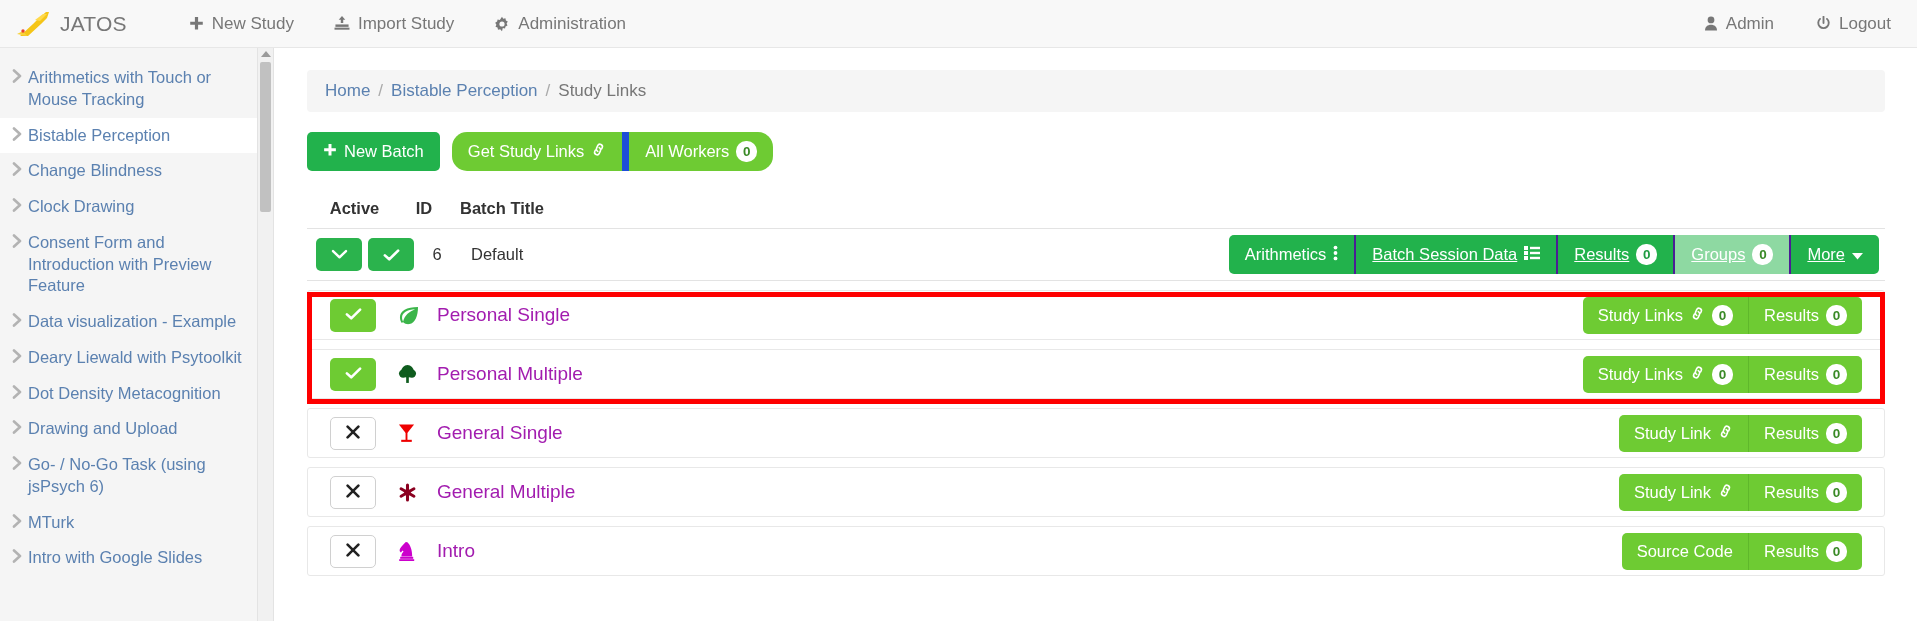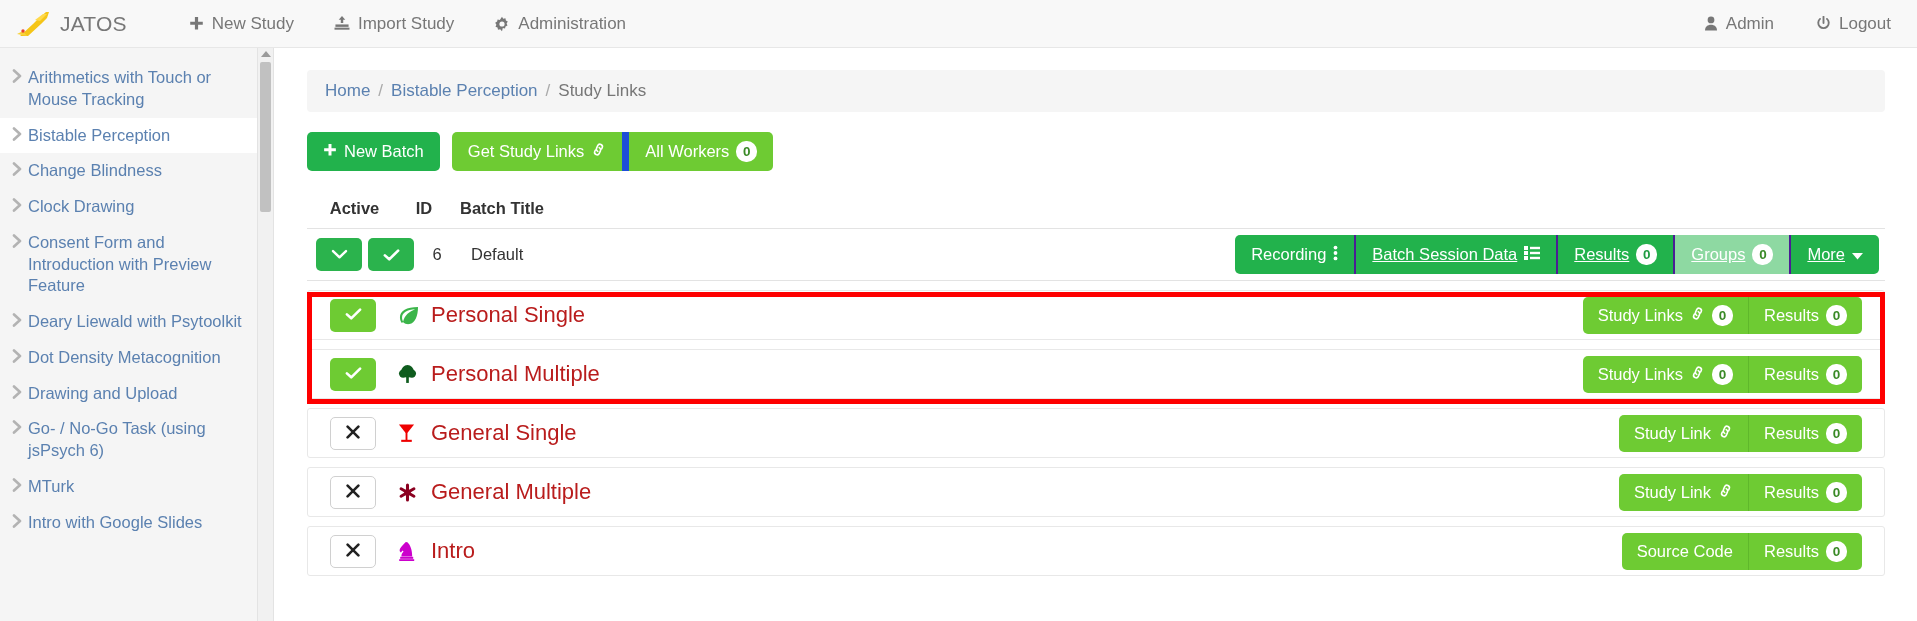--- a/index.html
+++ b/index.html
@@ -100,21 +100,21 @@
 
   .btnbar { margin: 20px 0 0 32px; display: flex; }
   .btn {
     border: none; font-size: 16.5px; color: #fff;
     padding: 9px 16px; cursor: pointer; white-space: nowrap;
     display: inline-flex; align-items: center; gap: 7px;
     font-family: "Liberation Sans", sans-serif;
   }
   .btn-darkgreen { background: #22b24c; border-radius: 5px; align-items: center; }
   .btn-lightgreen { background: #6ecb33; }
-  .group { display: inline-flex; border-radius: 5px; overflow: hidden; }
+  .group { display: inline-flex; border-radius: 15px; overflow: hidden; }
   .group .btn + .btn { border-left: 7px solid #1d4ed8; }
 
   .badge {
     background: #fff; color: #3a8a27; border-radius: 10px;
     font-size: 13.5px; font-weight: bold; min-width: 21px;
     height: 21px; display: inline-flex; align-items: center;
     justify-content: center; padding: 0 6px;
   }
   .badge-dark { color: #1f9c42; }
 
@@ -158,21 +158,21 @@
     pointer-events: none; z-index: 5;
   }
   .wrow {
     margin-top: 9px; height: 50px;
     border: 1px solid #e8e8e8; border-radius: 3px;
     background: #fff; display: flex; align-items: center;
     padding: 0 22px;
   }
   .wrow .wicon { margin-left: 22px; font-size: 19px; line-height: 1;
                  display: inline-flex; align-items: center; width: 22px; }
-  .wrow .wlabel { margin-left: 11px; font-size: 22px; color: #b91c1c; }
+  .wrow .wlabel { margin-left: 17px; font-size: 19px; color: #a21caf; }
   .wrow .wactions { margin-left: auto; display: inline-flex; border-radius: 5px; overflow: hidden; }
   .wrow .wactions .btn { background: #6ecb33; padding: 8px 15px; }
   .wrow .wactions .btn + .btn { border-left: 1px solid #5fb82b; }
 
   .link-icon { font-style: italic; font-size: 17px; }
 </style>
 </head>
 <body>
 
 <div class="navbar">
@@ -248,20 +248,23 @@
         </svg><span class="side-label">Bistable Perception</span></div>
       <div class="side-item"><svg class="side-chevron" viewBox="0 0 10 14">
           <path d="M2 1.5 L8 7 L2 12.5" stroke="#b3b3b3" stroke-width="2.6" fill="none" stroke-linecap="round" stroke-linejoin="round"></path>
         </svg><span class="side-label">Change Blindness</span></div>
       <div class="side-item"><svg class="side-chevron" viewBox="0 0 10 14">
           <path d="M2 1.5 L8 7 L2 12.5" stroke="#b3b3b3" stroke-width="2.6" fill="none" stroke-linecap="round" stroke-linejoin="round"></path>
         </svg><span class="side-label">Clock Drawing</span></div>
       <div class="side-item"><svg class="side-chevron" viewBox="0 0 10 14">
           <path d="M2 1.5 L8 7 L2 12.5" stroke="#b3b3b3" stroke-width="2.6" fill="none" stroke-linecap="round" stroke-linejoin="round"></path>
         </svg><span class="side-label">Consent Form and Introduction with Preview Feature</span></div>
+      <div class="side-item"><svg class="side-chevron" viewBox="0 0 10 14">
+          <path d="M2 1.5 L8 7 L2 12.5" stroke="#b3b3b3" stroke-width="2.6" fill="none" stroke-linecap="round" stroke-linejoin="round"></path>
+        </svg><span class="side-label">Data visualization - Example</span></div>
       <div class="side-item"><svg class="side-chevron" viewBox="0 0 10 14">
           <path d="M2 1.5 L8 7 L2 12.5" stroke="#b3b3b3" stroke-width="2.6" fill="none" stroke-linecap="round" stroke-linejoin="round"></path>
         </svg><span class="side-label">Deary Liewald with Psytoolkit</span></div>
       <div class="side-item"><svg class="side-chevron" viewBox="0 0 10 14">
           <path d="M2 1.5 L8 7 L2 12.5" stroke="#b3b3b3" stroke-width="2.6" fill="none" stroke-linecap="round" stroke-linejoin="round"></path>
         </svg><span class="side-label">Dot Density Metacognition</span></div>
       <div class="side-item"><svg class="side-chevron" viewBox="0 0 10 14">
           <path d="M2 1.5 L8 7 L2 12.5" stroke="#b3b3b3" stroke-width="2.6" fill="none" stroke-linecap="round" stroke-linejoin="round"></path>
         </svg><span class="side-label">Drawing and Upload</span></div>
       <div class="side-item"><svg class="side-chevron" viewBox="0 0 10 14">
@@ -335,21 +338,21 @@
         <svg width="17" height="14" viewBox="0 0 18 14">
             <path d="M2 7.4 L6.6 11.6 L16 2.4" stroke="#fff" stroke-width="2.8" fill="none" stroke-linecap="round" stroke-linejoin="round"></path>
           </svg>
       </button>
     </div>
     <div class="batch-id">6</div>
     <div class="batch-title">Default</div>
 
     <div class="batch-actions">
       <button class="btn">
-        <span>Recording</span>
+        <span>Arithmetics</span>
         <span>
           <svg width="5" height="16" viewBox="0 0 5 16">
               <circle cx="2.5" cy="2.6" r="1.9" fill="#fff"></circle>
               <circle cx="2.5" cy="8" r="1.9" fill="#fff"></circle>
               <circle cx="2.5" cy="13.4" r="1.9" fill="#fff"></circle>
             </svg>
         </span>
       </button>
       <button class="btn">
         <span>Batch Session Data</span>

